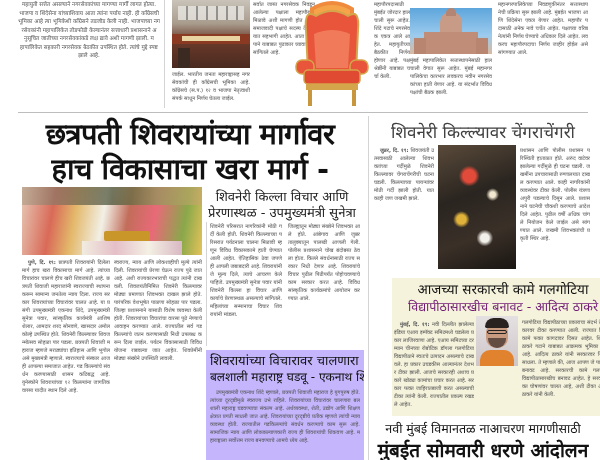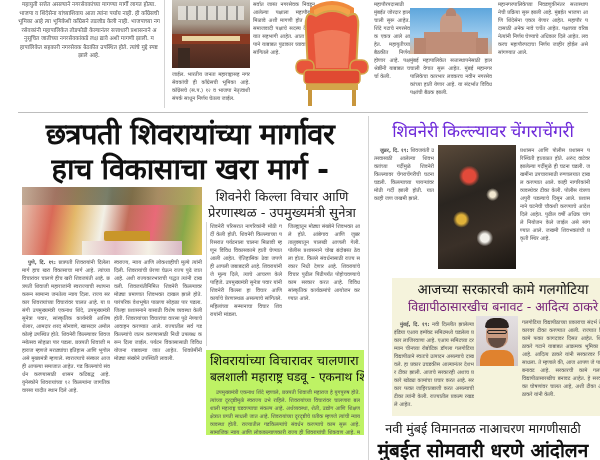--- a/index.html
+++ b/index.html
@@ -79,29 +79,29 @@
 <div class="abs txt" style="left:22px;top:258px;width:88px;height:202px;">
   <p><span class="caption-date">पुणे, दि. १९:</span> <span>छत्रपती शिवरायांनी दिलेला मार्ग हाच खरा विकासाचा मार्ग आहे. त्यांच्या विचारांवर चालणे हीच खरी शिवजयंती आहे. छत्रपती शिवाजी महाराजांनी स्वराज्याची स्थापना करून सामान्य जनतेला न्याय दिला. राज्य सरकार शिवरायांच्या विचारांवर चालत आहे. या प्रसंगी उपमुख्यमंत्री एकनाथ शिंदे, उपमुख्यमंत्री सुनेत्रा पवार, सांस्कृतिक कार्यमंत्री आशिष शेलार, आमदार शरद सोनवणे, खासदार अमोल कोल्हे उपस्थित होते. शिवनेरी किल्ल्यावर शिवजन्मोत्सव सोहळा पार पडला. छत्रपती शिवाजी महाराज म्हणजे मराठ्यांचा इतिहास आणि भूगोल असे मुख्यमंत्री म्हणाले. स्वराज्याचे संस्कार आजही आपल्या समाजात आहेत. गड किल्ल्यांचे संवर्धन करण्यासाठी शासन कटिबद्ध आहे. युनेस्कोने शिवरायांच्या १२ किल्ल्यांना जागतिक वारसा यादीत स्थान दिले आहे.</span></p>
 </div>
 <div class="abs txt" style="left:114px;top:258px;width:88px;height:202px;">स्वराज्य, न्याय आणि लोकशाहीची मूल्ये त्यांनी दिली. शिवरायांची प्रेरणा घेऊन राज्य पुढे जात आहे. अशी राज्यकारभाराची पद्धत त्यांनी दाखवली. शिवजयंतीनिमित्त शिवनेरी किल्ल्यावर मोठ्या प्रमाणात शिवभक्त दाखल झाले होते. पारंपरिक वेशभूषेत पाळणा सोहळा पार पडला. जिल्हा प्रशासनाने यासाठी विशेष व्यवस्था केली होती. शिवरायांच्या विचारांचा वारसा पुढे नेण्याचे आवाहन करण्यात आले. राज्यातील सर्व गडकिल्ल्यांचे जतन करण्यासाठी निधी उपलब्ध करून दिला जाईल. पर्यटन विकासासाठी विविध योजना राबवल्या जात आहेत. शिवप्रेमींनी मोठ्या संख्येने उपस्थिती लावली.</div>
 
 <div class="divider-v" style="left:206px;top:222px;height:124px;"></div>
 
 <div class="abs txt" style="left:210px;top:222px;width:72px;height:124px;">शिवनेरी परिसरात नागरिकांनी मोठी गर्दी केली होती. शिवनेरी किल्ल्याच्या परिसरात पर्यटनाला चालना मिळावी म्हणून विविध विकासकामे हाती घेण्यात आली आहेत. ऐतिहासिक ठेवा जपणे ही आपली जबाबदारी आहे. शिवरायांनी जे मूल्य दिले, त्याचे आचरण केले पाहिजे. उपमुख्यमंत्री सुनेत्रा पवार यांनी शिवनेरी किल्ला हा विचार आणि कार्याचे प्रेरणास्थळ असल्याचे सांगितले. महिलांच्या सन्मानाचा विचार शिवरायांनी मांडला.</div>
 <div class="abs txt" style="left:288px;top:222px;width:72px;height:124px;">जिल्ह्यातून मोठ्या संख्येने शिवभक्त आले होते. आंबेगाव आणि जुन्नर तालुक्यातून पालखी आणली गेली. पोलीस प्रशासनाने चोख बंदोबस्त ठेवला होता. किल्ले संवर्धनासाठी राज्य सरकार निधी देणार आहे. शिवरायांचे विचार पुढील पिढीपर्यंत पोहोचवण्याचे काम सरकार करत आहे. विविध सांस्कृतिक कार्यक्रमांचे आयोजन करण्यात आले.</div>
 
-<div class="abs" style="left:206px;top:350px;width:158px;height:85px;background:#bef264;">
+<div class="abs" style="left:206px;top:350px;width:158px;height:110px;background:#c4b5fd;">
   <div class="abs" style="left:4px;top:2px;width:150px;height:17px;font-size:13px;line-height:17px;color:#111;">शिवरायांच्या विचारावर चालणारा</div>
   <div class="abs" style="left:4px;top:19px;width:154px;height:17px;font-size:12px;line-height:17px;color:#111;white-space:nowrap;">बलशाली महाराष्ट्र घडवू - एकनाथ शिंदे</div>
   <div class="abs txt" style="left:4px;top:38px;width:150px;height:72px;text-indent:6px;">उपमुख्यमंत्री एकनाथ शिंदे म्हणाले, छत्रपती शिवाजी महाराज हे युगपुरुष होते. त्यांच्या दूरदृष्टीमुळे स्वराज्य उभे राहिले. शिवरायांच्या विचारांवर चालणारा बलशाली महाराष्ट्र घडवण्याचा संकल्प आहे. अर्थव्यवस्था, शेती, उद्योग आणि शिक्षण क्षेत्रात प्रगती साधली जात आहे. शिवरायांच्या दूरदृष्टीचे प्रतीक म्हणजे त्यांची न्यायव्यवस्था होती. राज्यातील गडकिल्ल्यांचे संवर्धन करण्याचे काम सुरू आहे. सामाजिक न्याय आणि लोककल्याणकारी राज्य ही शिवरायांची शिकवण आहे. महाराष्ट्राला सर्वोत्तम राज्य बनवण्याचे आमचे ध्येय आहे.</div>
 </div>
 
 <div class="divider-v" style="left:368px;top:116px;height:344px;"></div>
 
-<div class="abs" style="left:372px;top:120px;width:222px;height:24px;font-size:17px;line-height:24px;color:#6d28d9;text-align:center;white-space:nowrap;font-family:Liberation Serif, serif;">शिवनेरी किल्ल्यावर चेंगराचेंगरी</div>
+<div class="abs" style="left:372px;top:120px;width:222px;height:24px;font-size:17px;line-height:24px;color:#404040;text-align:center;white-space:nowrap;">शिवनेरी किल्ल्यावर चेंगराचेंगरी</div>
 
 <div class="abs txt" style="left:374px;top:146px;width:60px;height:120px;">
   <p><span class="caption-date">जुन्नर, दि. १९:</span> <span>शिवजयंती उत्सवासाठी आलेल्या शिवभक्तांच्या गर्दीमुळे शिवनेरी किल्ल्यावर चेंगराचेंगरीची घटना घडली. किल्ल्याच्या पायऱ्यांवर मोठी गर्दी झाली होती. यात काही जण जखमी झाले.</span></p>
 </div>
 
 <div class="photo" style="left:438px;top:145px;width:78px;height:124px;background:radial-gradient(circle at 40% 25%,#e24a3a 0 6%,transparent 10%),radial-gradient(circle at 30% 60%,#e0b23a 0 5%,transparent 9%),radial-gradient(circle at 60% 75%,#f2f0ea 0 4%,transparent 8%),radial-gradient(circle at 70% 40%,#f2e8d0 0 3%,transparent 7%),linear-gradient(160deg,#5a4a3a 0%,#2a2520 40%,#3a3028 70%,#1a1612 100%);"></div>
 
 <div class="abs txt" style="left:520px;top:146px;width:70px;height:124px;">प्रशासन आणि पोलीस प्रशासन परिस्थिती हाताळत होते. अरुंद वाटेवर झालेल्या गर्दीमुळे ही घटना घडली. जखमींना उपचारासाठी रुग्णालयात दाखल करण्यात आले. काही नागरिकांनी व्यवस्थेवर टीका केली. पोलीस यंत्रणा अपुरी पडल्याचे दिसून आले. प्रशासनाने घटनेची चौकशी करण्याचे आदेश दिले आहेत. पुढील वर्षी अधिक चांगले नियोजन केले जाईल असे सांगण्यात आले. जखमी शिवभक्तांची प्रकृती स्थिर आहे.</div>
 
 <div class="abs" style="left:392px;top:278px;width:222px;height:138px;background:#f5f3dc;">

